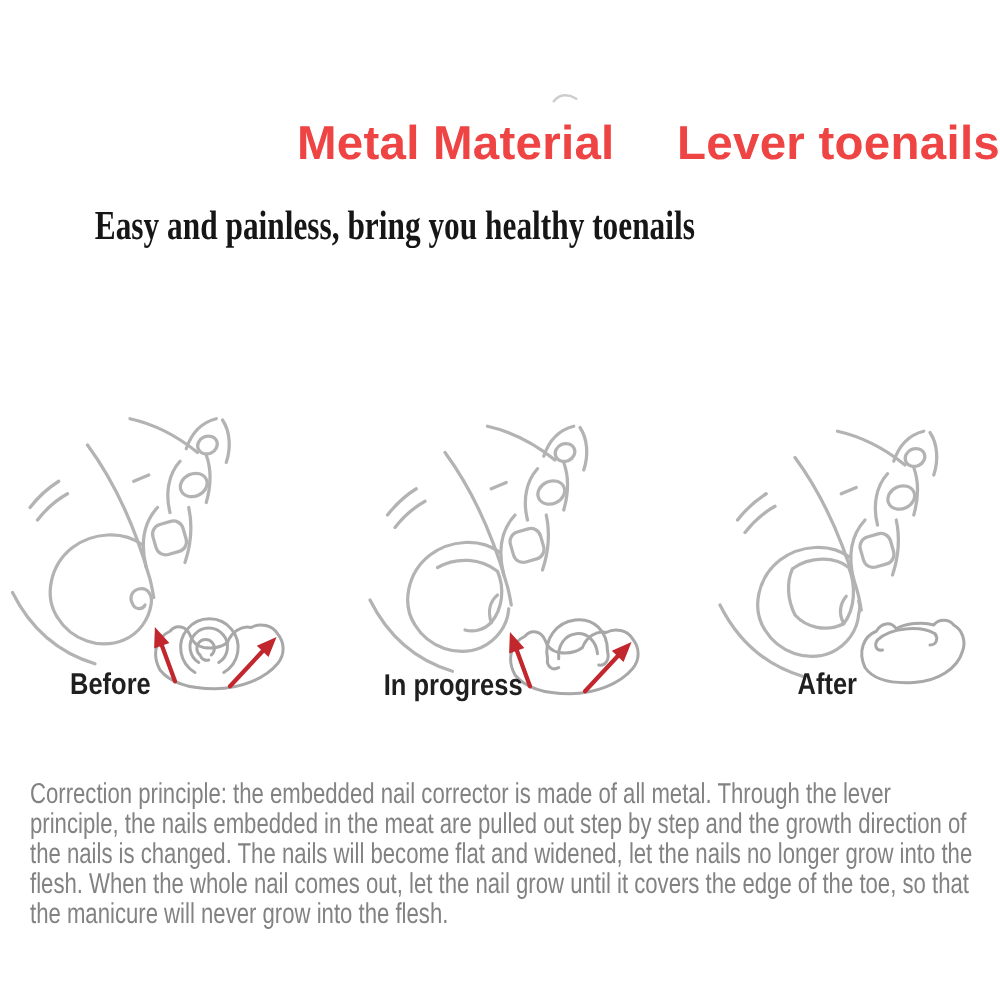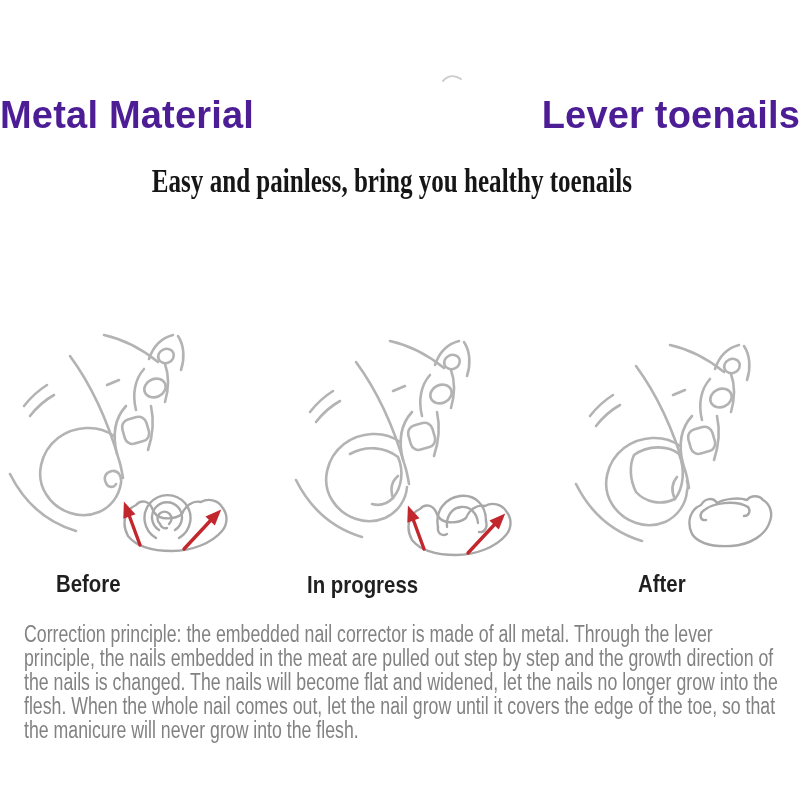--- a/index.html
+++ b/index.html
@@ -3,26 +3,26 @@
 <meta charset="utf-8">
 <style>
   html,body{margin:0;padding:0;background:#ffffff;overflow:hidden;}
   .canvas{
     position:relative;width:800px;height:800px;background:#ffffff;
     font-family:"Liberation Sans",sans-serif;overflow:hidden;
   }
   
   .title-row{
     position:absolute;top:92px;left:0;right:0;
-    display:flex;justify-content:space-between;gap:50px;
-    font-weight:700;font-size:38px;line-height:46px;color:#4c1d95;
+    display:flex;justify-content:flex-end;gap:50px;
+    font-weight:700;font-size:38px;line-height:46px;color:#ef4444;
     letter-spacing:.2px;white-space:nowrap;
   }
   .subtitle{
-    position:absolute;top:162px;left:0;right:16px;text-align:center;white-space:nowrap;
+    position:absolute;top:162px;left:0;right:16px;white-space:nowrap;
   }
   .subtitle span{
     display:inline-block;transform:scaleX(.76);transform-origin:center top;
     font-family:"Liberation Serif",serif;font-weight:700;
     font-size:33px;line-height:38px;color:#161616;
   }
   .stray{position:absolute;left:438px;top:70px;}
   
   .stage{position:absolute;top:330px;width:260px;height:250px;}
   .stage-1{left:0px;}
@@ -32,21 +32,21 @@
   .sketch path,.sketch rect,.sketch ellipse,.sketch line{
     fill:none;stroke:#b3b3b3;stroke-width:2.6;
     stroke-linecap:round;stroke-linejoin:round;
   }
   .xsec path{fill:none;stroke:#a8a8a8;stroke-width:2.4;
     stroke-linecap:round;stroke-linejoin:round;}
   .arrow-line{stroke:#c1272d;stroke-width:3.4;stroke-linecap:round;}
   .arrow-head{fill:#c1272d;stroke:none;}
   .stage-label{
     position:absolute;white-space:nowrap;
-    font-weight:700;font-size:24px;line-height:24px;color:#1f1f1f;margin-top:36px;
+    font-weight:700;font-size:24px;line-height:24px;color:#1f1f1f;
   }
   .stage-label span{display:inline-block;transform:scaleX(.85);transform-origin:left center;}
   .label-1{left:56px;top:206px;}
   .label-2{left:37px;top:207px;}
   .label-3{left:98px;top:206px;}
   
   .description{
     position:absolute;left:24px;top:622px;width:980px;margin:0;
     transform:scaleX(.77);transform-origin:left top;
     font-size:23px;line-height:24px;font-weight:400;color:#828282;

